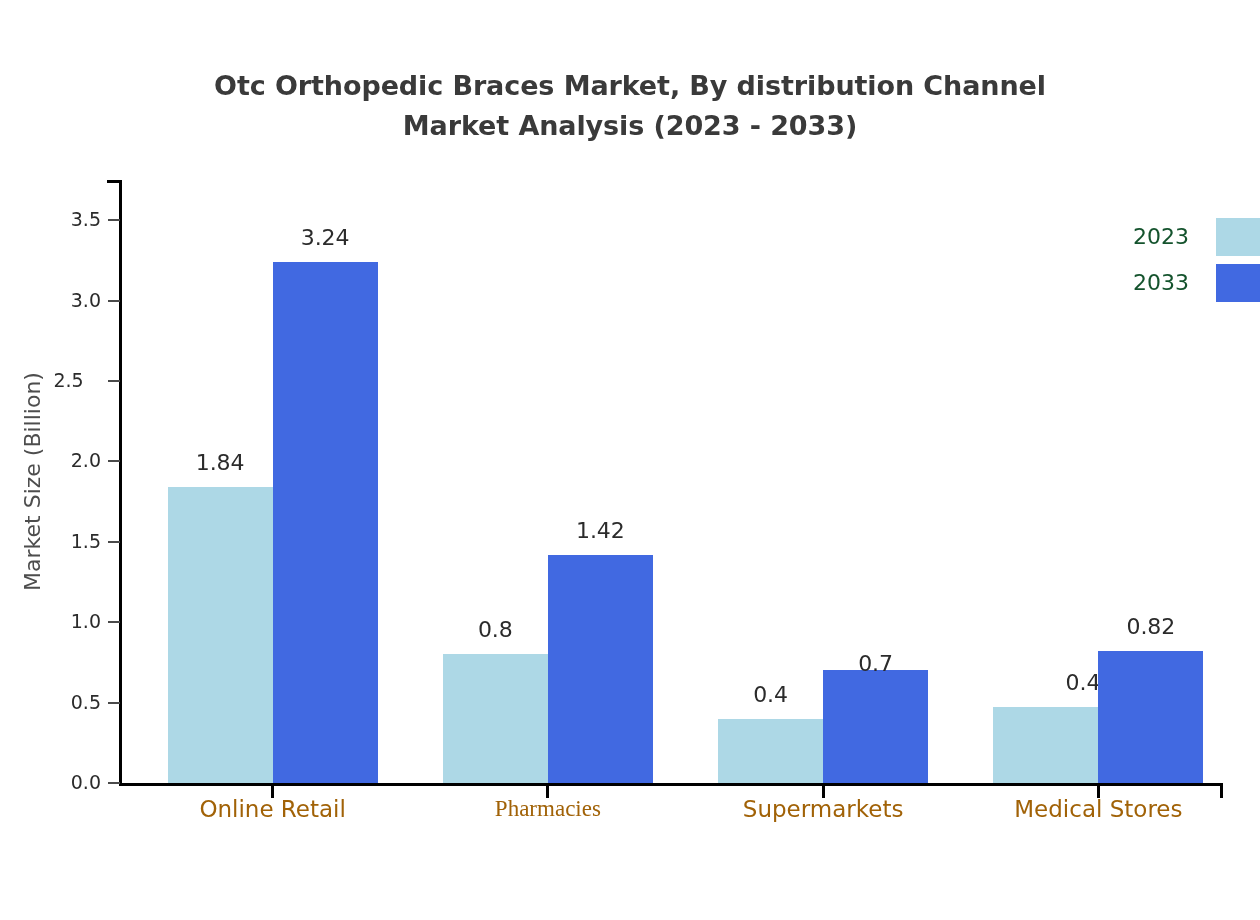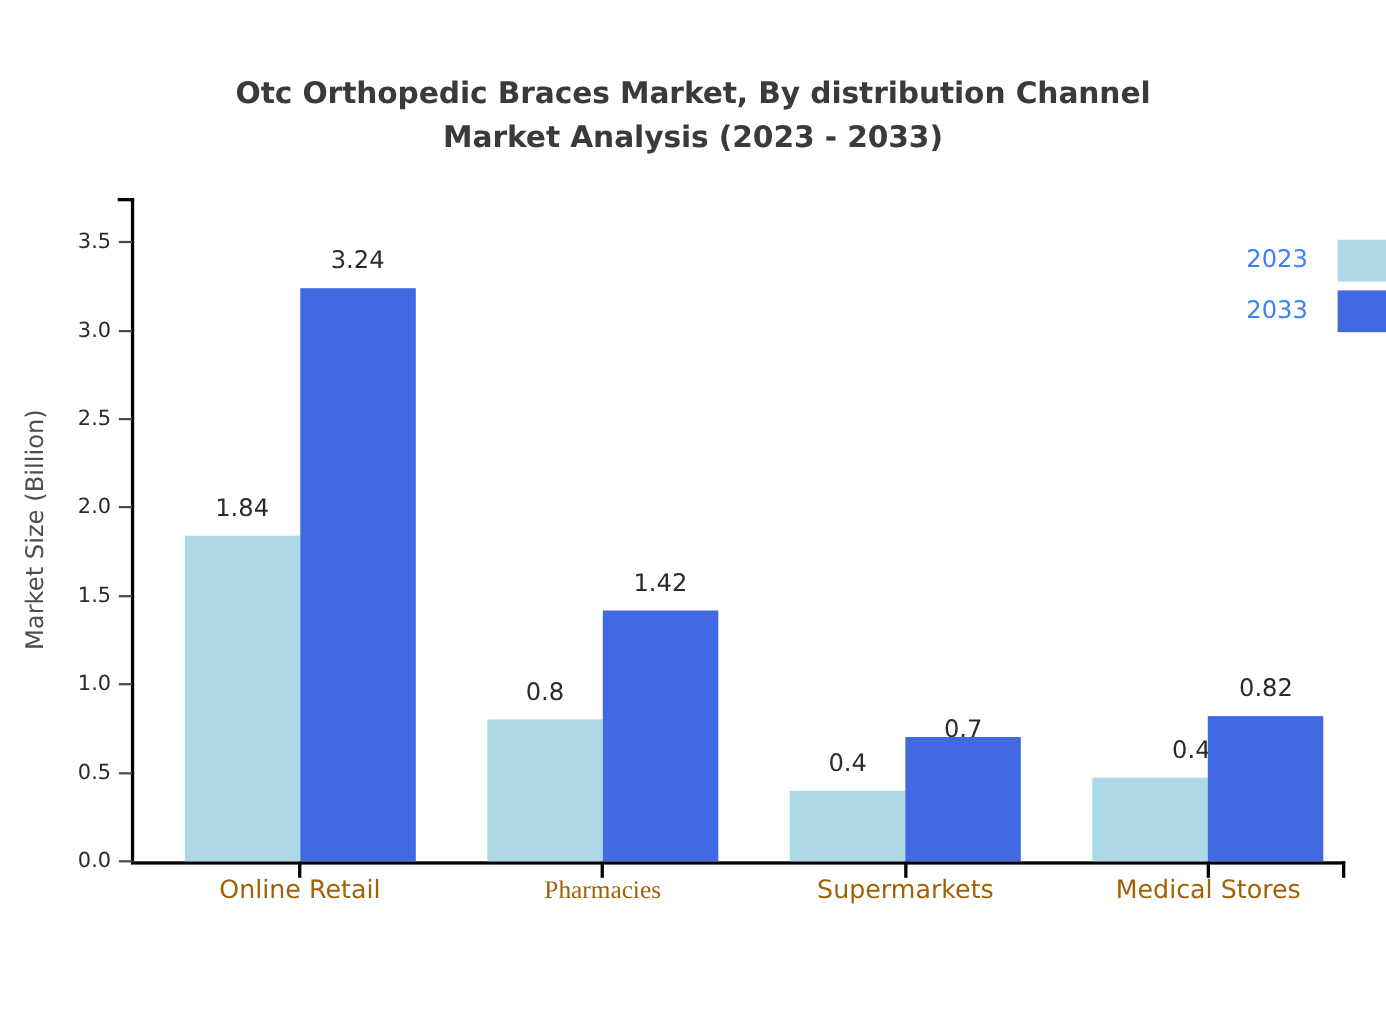--- a/index.html
+++ b/index.html
@@ -162,21 +162,21 @@
     top: 214px;
     width: 150px;
   }
   .legend-row {
     display: flex;
     align-items: center;
     justify-content: flex-end;
     height: 46px;
   }
   .legend-label {
-    color: #3b82f6;
+    color: #14532d;
     font-size: 22px;
     line-height: 22px;
     margin-right: 27px;
     white-space: nowrap;
   }
   .legend-swatch {
     width: 52px;
     height: 38px;
     flex: 0 0 auto;
   }
@@ -218,21 +218,21 @@
         <div class="ytick-label" style="top: 592px;">0.0</div>
         <div class="ytick" style="top: 521.6px;"></div>
         <div class="ytick-label" style="top: 511.6px;">0.5</div>
         <div class="ytick" style="top: 441.2px;"></div>
         <div class="ytick-label" style="top: 431.2px;">1.0</div>
         <div class="ytick" style="top: 360.8px;"></div>
         <div class="ytick-label" style="top: 350.8px;">1.5</div>
         <div class="ytick" style="top: 280.4px;"></div>
         <div class="ytick-label" style="top: 270.4px;">2.0</div>
         <div class="ytick" style="top: 200px;"></div>
-        <div class="ytick-label" style="top: 190px;">2.5</div>
+        <div class="ytick-label" style="top: 190px; text-align: center;">2.5</div>
         <div class="ytick" style="top: 119.6px;"></div>
         <div class="ytick-label" style="top: 109.6px;">3.0</div>
         <div class="ytick" style="top: 39.2px;"></div>
         <div class="ytick-label" style="top: 29.2px;">3.5</div>
       </div>
     <div id="xticks-layer">
         <div class="xtick" style="left: 150.125px;"></div>
         <div class="xtick-label" style="left: 151.625px;">Online Retail</div>
         <div class="xtick" style="left: 425.375px;"></div>
         <div class="xtick-label" style="left: 426.875px; font-family: Liberation Serif, serif;">Pharmacies</div>

